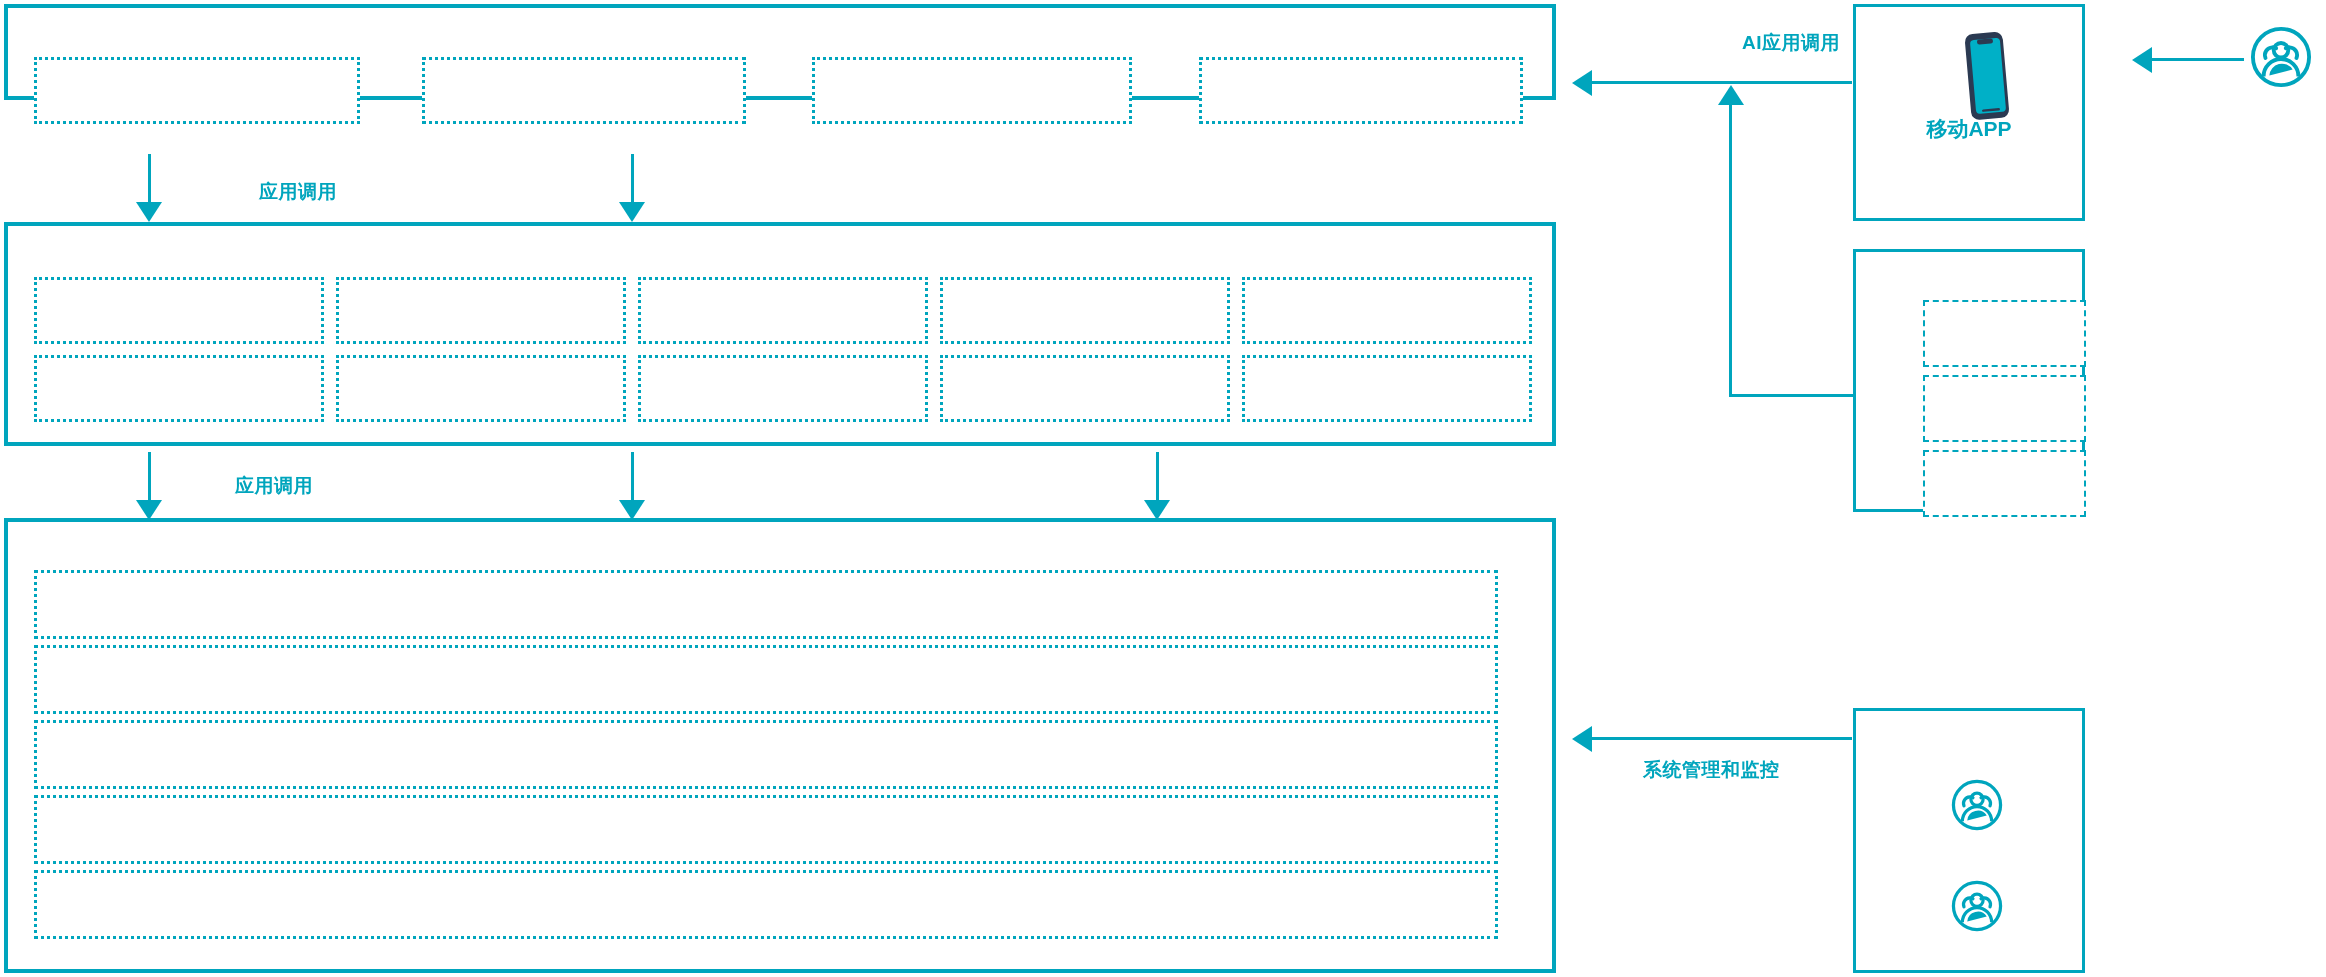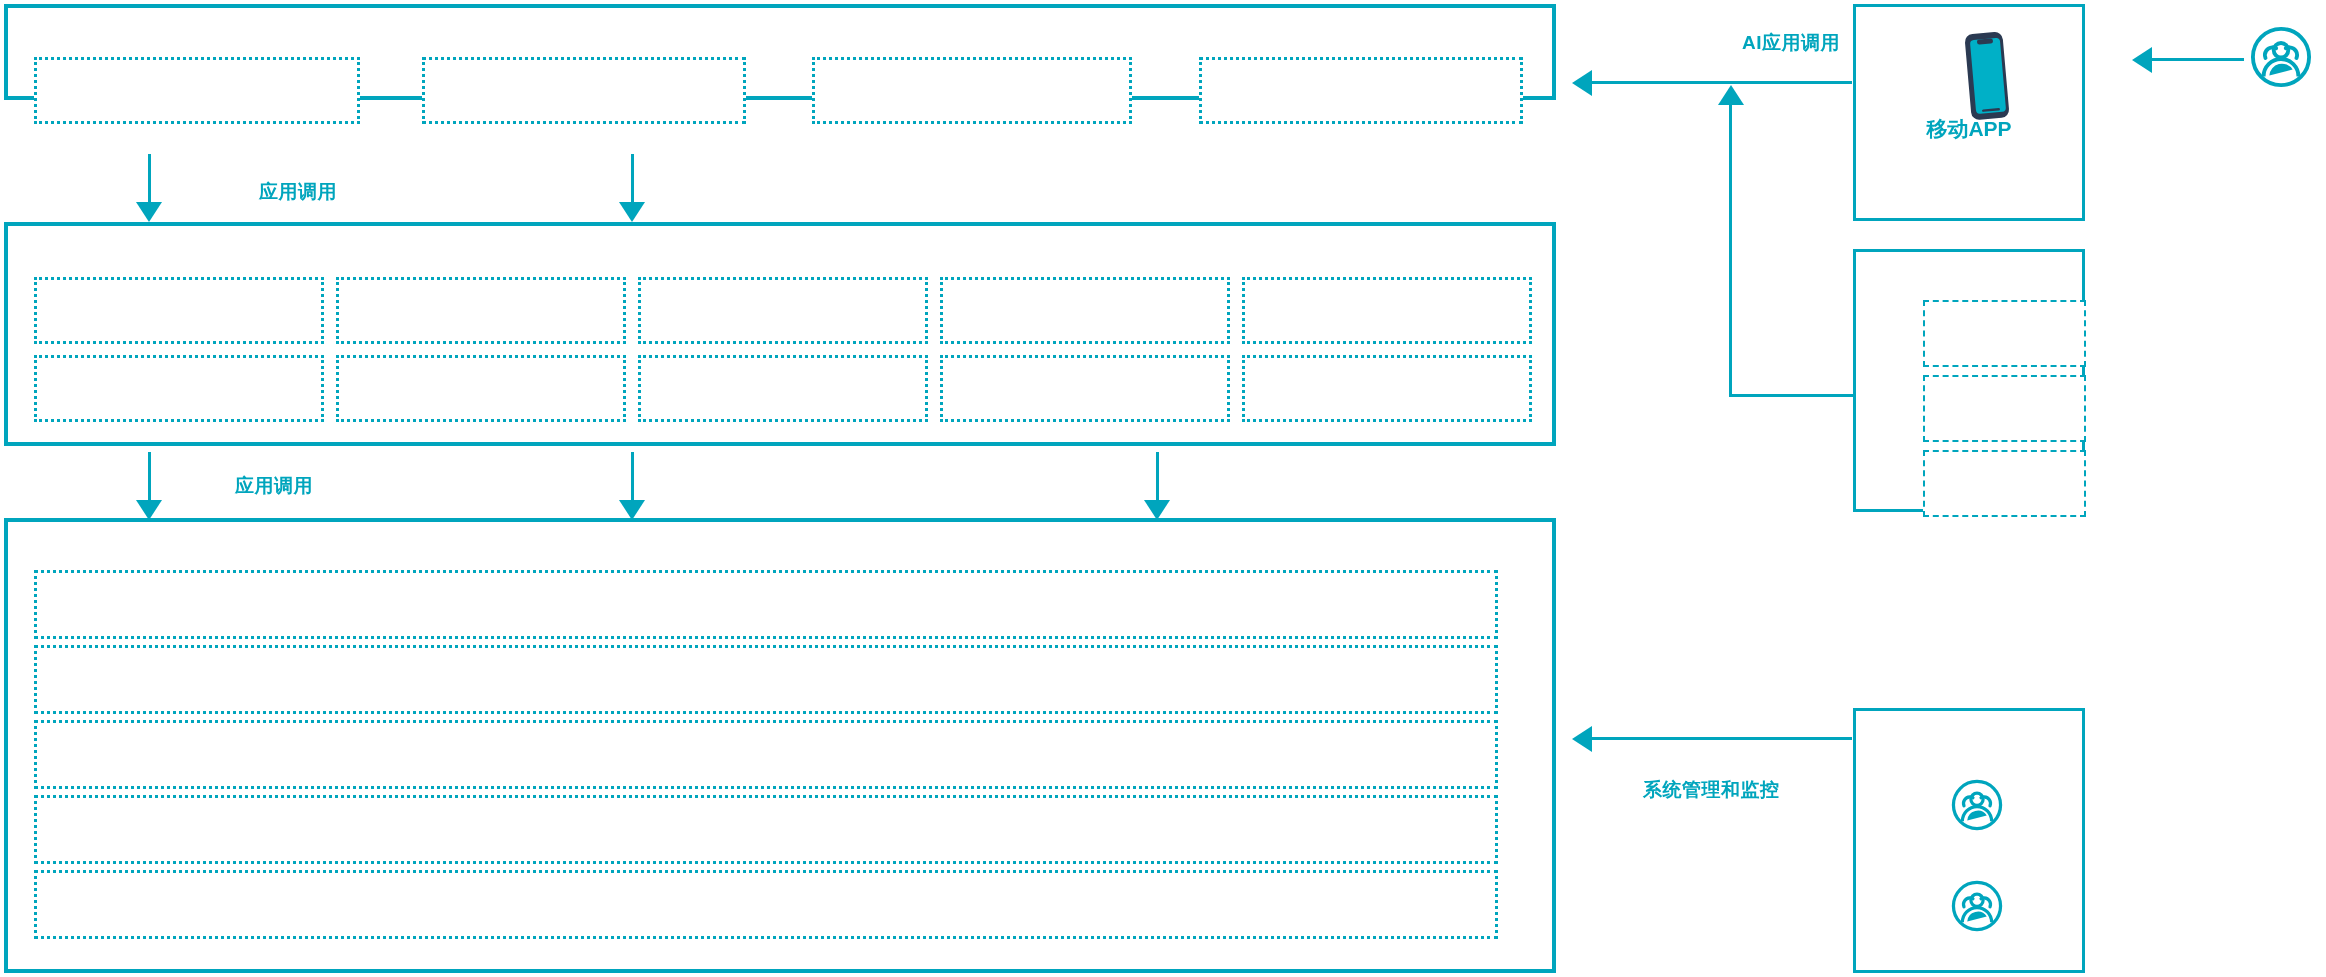--- a/index.html
+++ b/index.html
@@ -195,21 +195,21 @@
   <div class="hline" style="left:1592px; top:81px; width:260px; height:3px;"></div>
   <div class="arrow-left" style="left:1572px; top:70px;"></div>
   <div class="label" style="left:1742px; top:33px;">AI应用调用</div>
 
   <div class="vline" style="left:1729px; top:104px; width:3px; height:292px;"></div>
   <div class="arrow-up" style="left:1718px; top:85px;"></div>
   <div class="hline" style="left:1729px; top:394px; width:126px; height:3px;"></div>
 
   <div class="hline" style="left:1592px; top:737px; width:260px; height:3px;"></div>
   <div class="arrow-left" style="left:1572px; top:726px;"></div>
-  <div class="label" style="left:1643px; top:780px;">系统管理和监控</div>
+  <div class="label" style="left:1643px; top:760px;">系统管理和监控</div>
 
   <div class="panel" style="left:1853px; top:4px; width:232px; height:217px; border-width:3px;"></div>
 
   <div class="icon-wrap" style="left:1955px; top:28px;">
     <svg width="62" height="96" viewBox="0 0 62 96" xmlns="http://www.w3.org/2000/svg">
       <g transform="rotate(-5 31 48)">
         <rect x="14" y="6" width="36" height="84" rx="7" ry="7" fill="#2b3a52" stroke="#2b3a52" stroke-width="2"></rect>
         <rect x="18" y="11" width="30" height="74" rx="4" ry="4" fill="#00b0c7"></rect>
         <rect x="25" y="11" width="16" height="5" rx="2.5" ry="2.5" fill="#2b3a52"></rect>
         <rect x="24" y="81" width="18" height="2.5" rx="1.2" ry="1.2" fill="#2b3a52"></rect>

